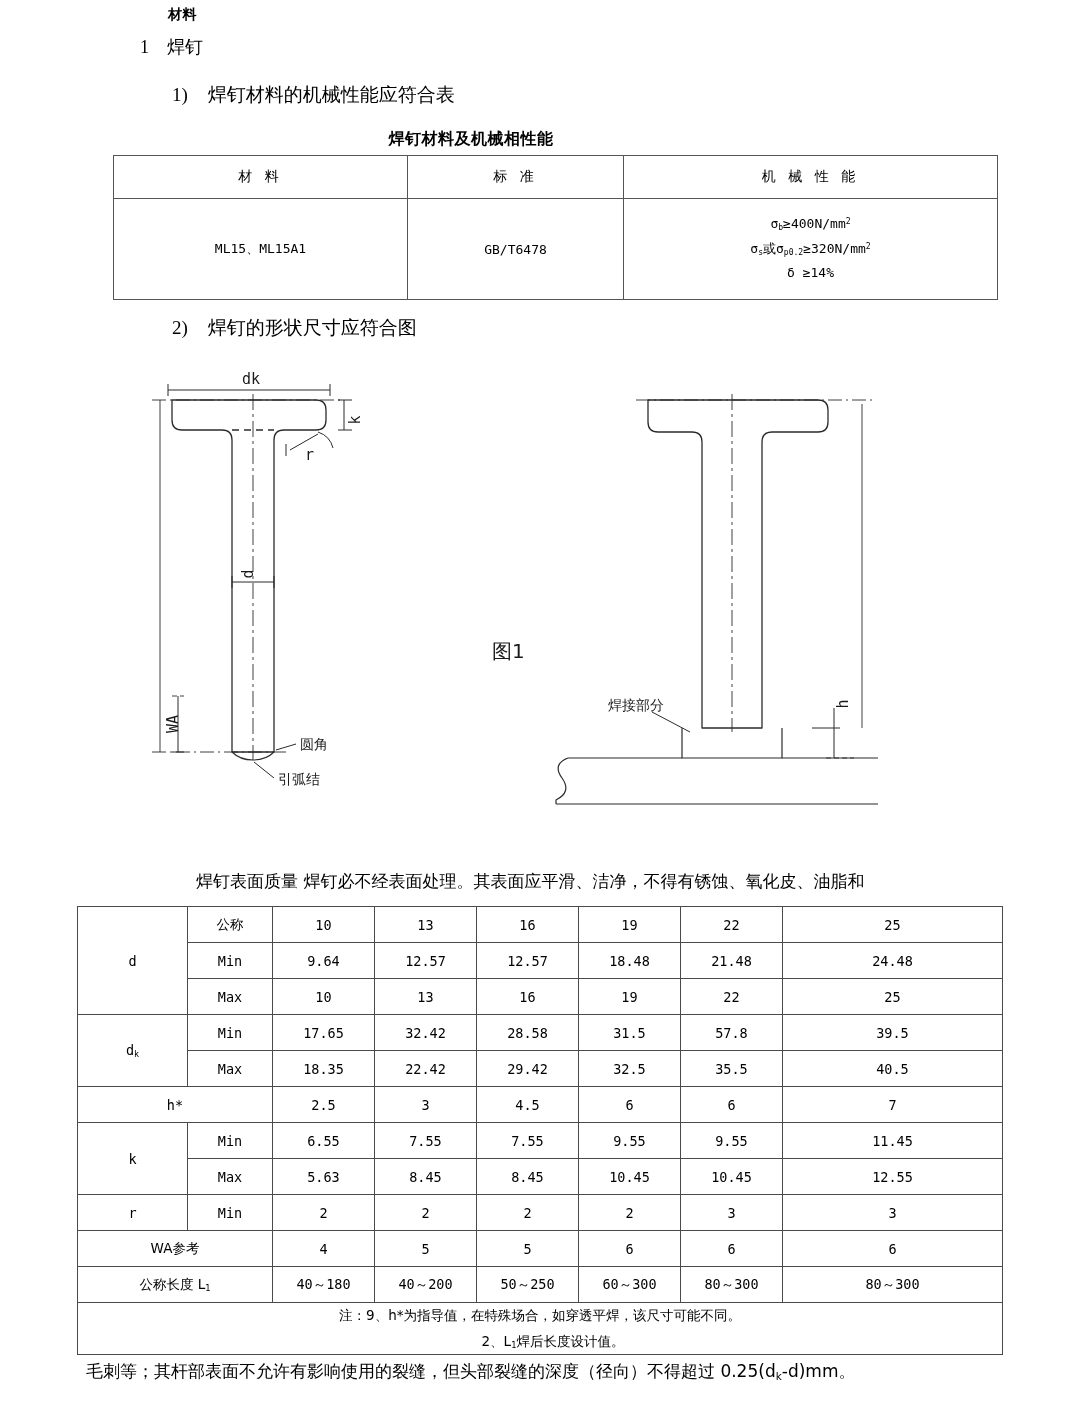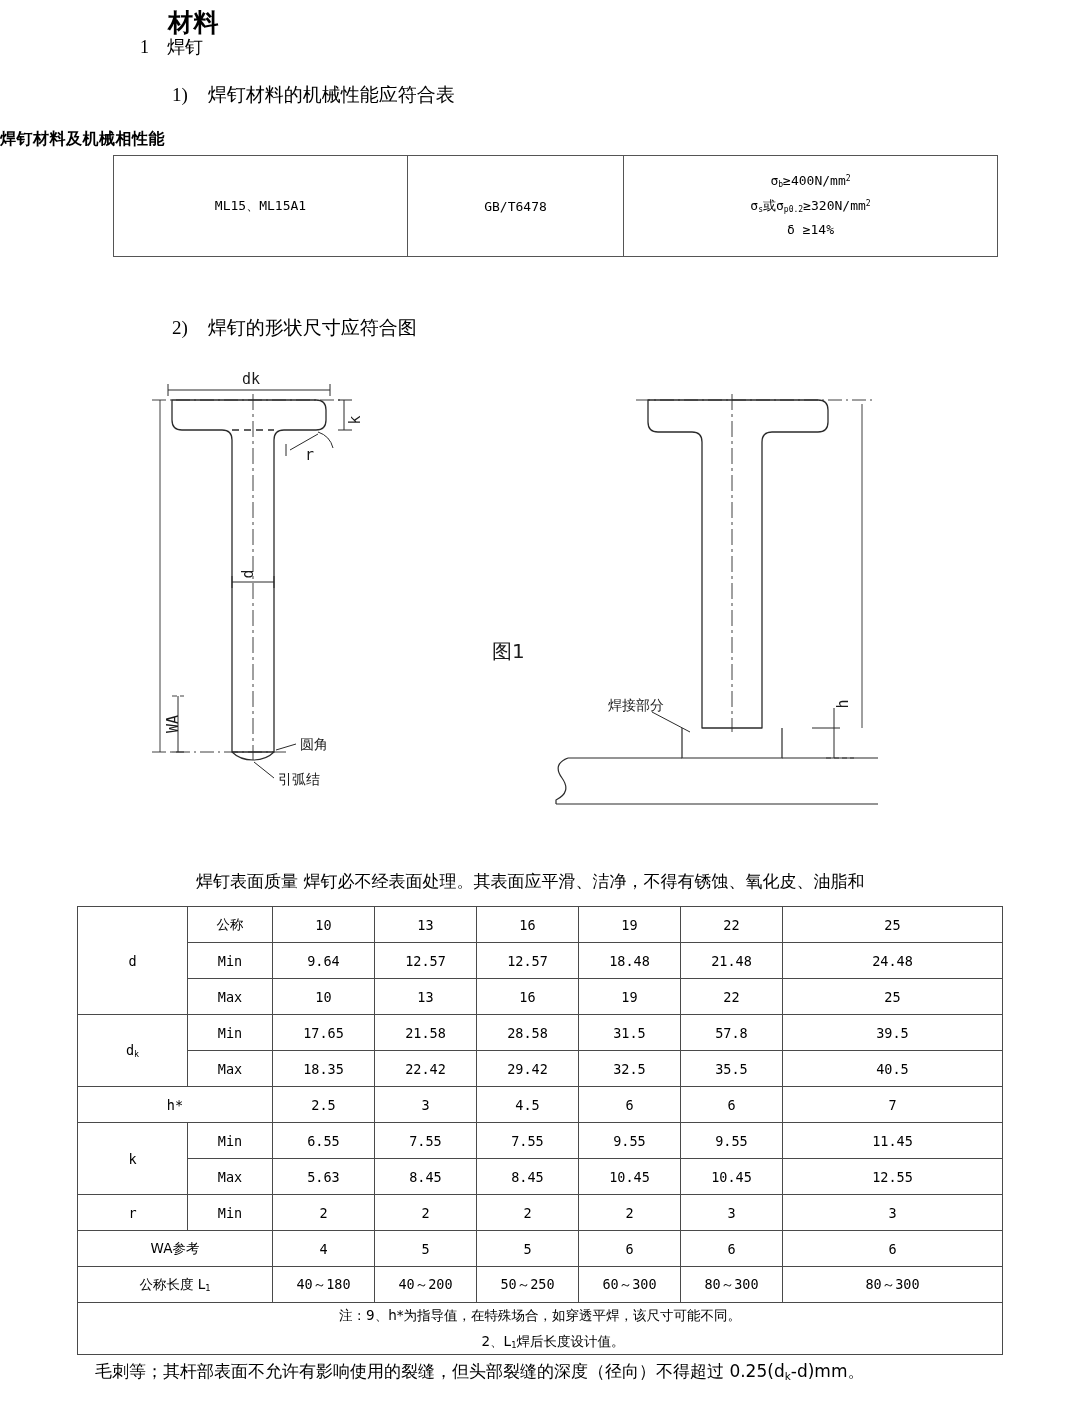--- a/index.html
+++ b/index.html
@@ -16,21 +16,21 @@
     overflow: hidden;
   }
 
   
   .h-title {
     position: absolute;
     left: 168px;
     top: 6px;
     font-family: Liberation Mono, monospace;
     font-weight: bold;
-    font-size: 25px;
+    font-size: 14px;
     letter-spacing: 0.5px;
   }
   .lvl1 {
     position: absolute;
     left: 140px;
     top: 35px;
     font-size: 18px;
     font-family: "DejaVu Sans", "Liberation Sans", sans-serif;
   }
   .lvl1 .num { font-family: "Liberation Serif", serif; }
@@ -46,21 +46,21 @@
   .lvl2 .txt { margin-left: 20px; }
   #sub1 { top: 68px; margin-top: 14px; }
   #sub2 { top: 315px; }
 
   
   .tbl-caption {
     position: absolute;
     left: 0;
     top: 129px;
     width: 942px;
-    text-align: left;
+    text-align: center;
     font-family: "DejaVu Sans", "Liberation Sans", sans-serif;
     font-weight: bold;
     font-size: 16px;
     letter-spacing: 0.5px;
   }
   table.mat {
     position: absolute;
     left: 113px;
     top: 155px;
     width: 884px;
@@ -111,21 +111,21 @@
   }
 
   
   .para {
     position: absolute;
     font-family: "DejaVu Sans", "Liberation Sans", sans-serif;
     font-size: 17px;
     white-space: nowrap;
   }
   #para-top { left: 196px; top: 870px; }
-  #para-bottom { left: 86px; top: 1360px; margin-left: 9px; }
+  #para-bottom { left: 86px; top: 1360px; }
 
   
   table.dims {
     position: absolute;
     left: 77px;
     top: 906px;
     width: 925px;
     border-collapse: collapse;
     table-layout: fixed;
     font-family: "DejaVu Sans Mono", "Liberation Mono", monospace;
@@ -174,20 +174,25 @@
 
 <div class="tbl-caption">焊钉材料及机械相性能</div>
 
 <table class="mat">
   <colgroup>
       <col style="width:294px">
       <col style="width:216px">
       <col style="width:374px">
     </colgroup>
   <tbody>
+    <tr class="hdr">
+      <td>材 料</td>
+      <td>标 准</td>
+      <td>机 械 性 能</td>
+    </tr>
     <tr class="body">
       <td>ML15、ML15A1</td>
       <td>GB/T6478</td>
       <td>
         <div class="mech-line">
           <span>σ</span><sub>b</sub><span>≥400N/mm</span><sup>2</sup>
         </div>
         <div class="mech-line">
           <span>σ</span><sub>s</sub><span>或</span><span>σ</span><sub>p0.2</sub><span>≥320N/mm</span><sup>2</sup>
         </div>
@@ -310,21 +315,21 @@
       <td>16</td>
       <td>19</td>
       <td>22</td>
       <td>25</td>
     </tr>
 
     <tr>
       <td class="rowlab" rowspan="2"><span>d</span><sub>k</sub></td>
       <td class="sublab">Min</td>
       <td>17.65</td>
-      <td>21.58</td>
+      <td>32.42</td>
       <td>28.58</td>
       <td>31.5</td>
       <td>57.8</td>
       <td>39.5</td>
     </tr>
     <tr>
       <td class="sublab">Max</td>
       <td>18.35</td>
       <td>22.42</td>
       <td>29.42</td>

